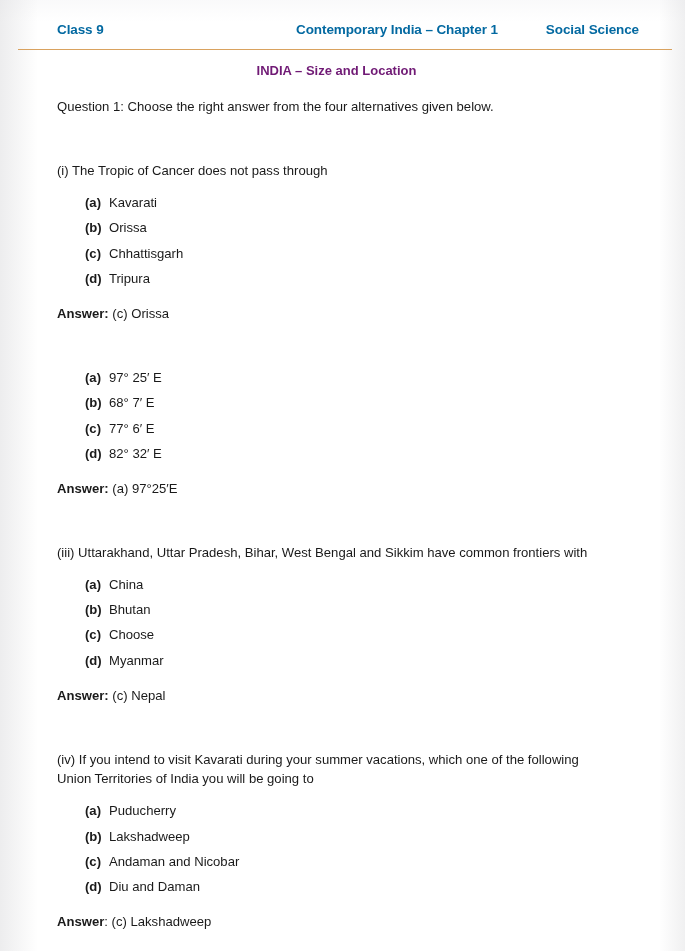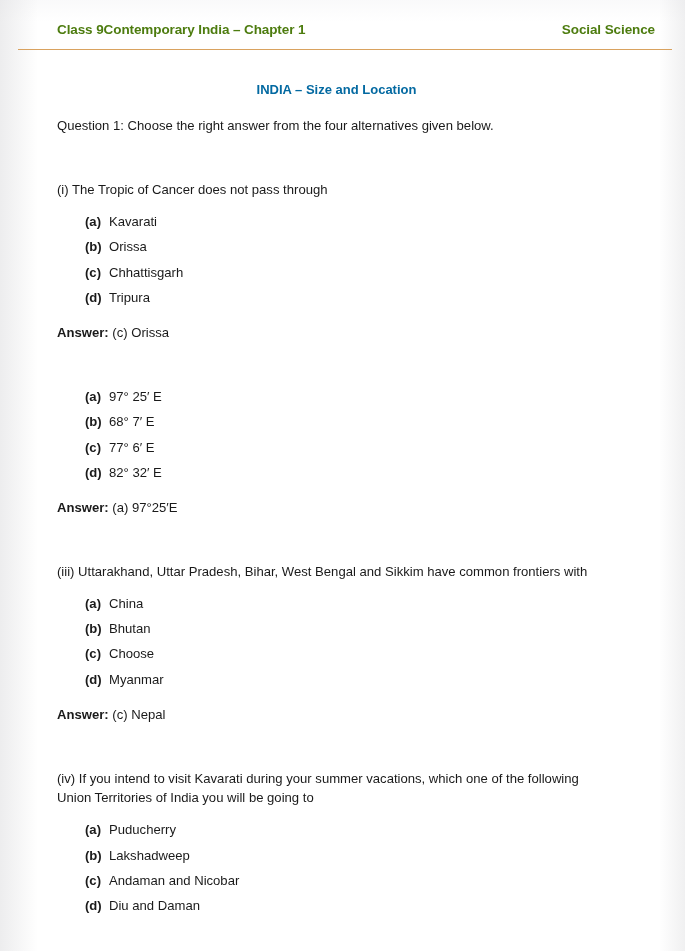--- a/index.html
+++ b/index.html
@@ -29,45 +29,45 @@
   .page {
     position: relative;
     z-index: 2;
     padding: 0;
   }
 
   
   .doc-header {
     display: flex;
     align-items: baseline;
-    padding: 22px 2px 0 57px;
+    padding: 22px 18px 0 57px;
     font-weight: bold;
     font-size: 13.5px;
     letter-spacing: -0.1px;
-    color: #4d7c0f;
+    color: #0369a1;
   }
   .hdr-left   { flex: 0 0 auto; }
-  .hdr-center { flex: 1 1 auto; text-align: left; padding-right: 48px; }
+  .hdr-center { flex: 1 1 auto; text-align: right; padding-right: 48px; }
   .hdr-right  { flex: 0 0 auto; padding-right: 28px; }
 
   .header-rule {
     height: 0;
     border: 0;
     border-top: 1.4px solid #d9a25f;
     margin: 12px 13px 0 18px;
   }
 
   
   .doc-subtitle {
     text-align: center;
     font-weight: bold;
     font-size: 13px;
-    margin: 32px 0 0 0;
+    margin: 13px 0 0 0;
     padding-right: 12px;
-    color: #0369a1;
+    color: #701a75;
   }
 
   .content {
     padding: 0 60px 0 57px;
     font-size: 13.1px;
     line-height: 1.52;
   }
 
   .lead {
     margin-top: 19px;
@@ -210,20 +210,21 @@
             </li>
             <li>
               <span class="opt-label">(c)</span>
               <span class="opt-text">Andaman and Nicobar</span>
             </li>
             <li>
               <span class="opt-label">(d)</span>
               <span class="opt-text">Diu and Daman</span>
             </li>
           </ul>
+          <p class="answer"><span class="ans-word">Answer</span><span class="ans-colon-plain">:</span><span> (c) Lakshadweep</span></p>
         </div>
         <div class="q-block">
           <ul class="options">
             <li>
               <span class="opt-label">(a)</span>
               <span class="opt-text">Bhutan</span>
             </li>
           </ul>
         </div>
       </div>

